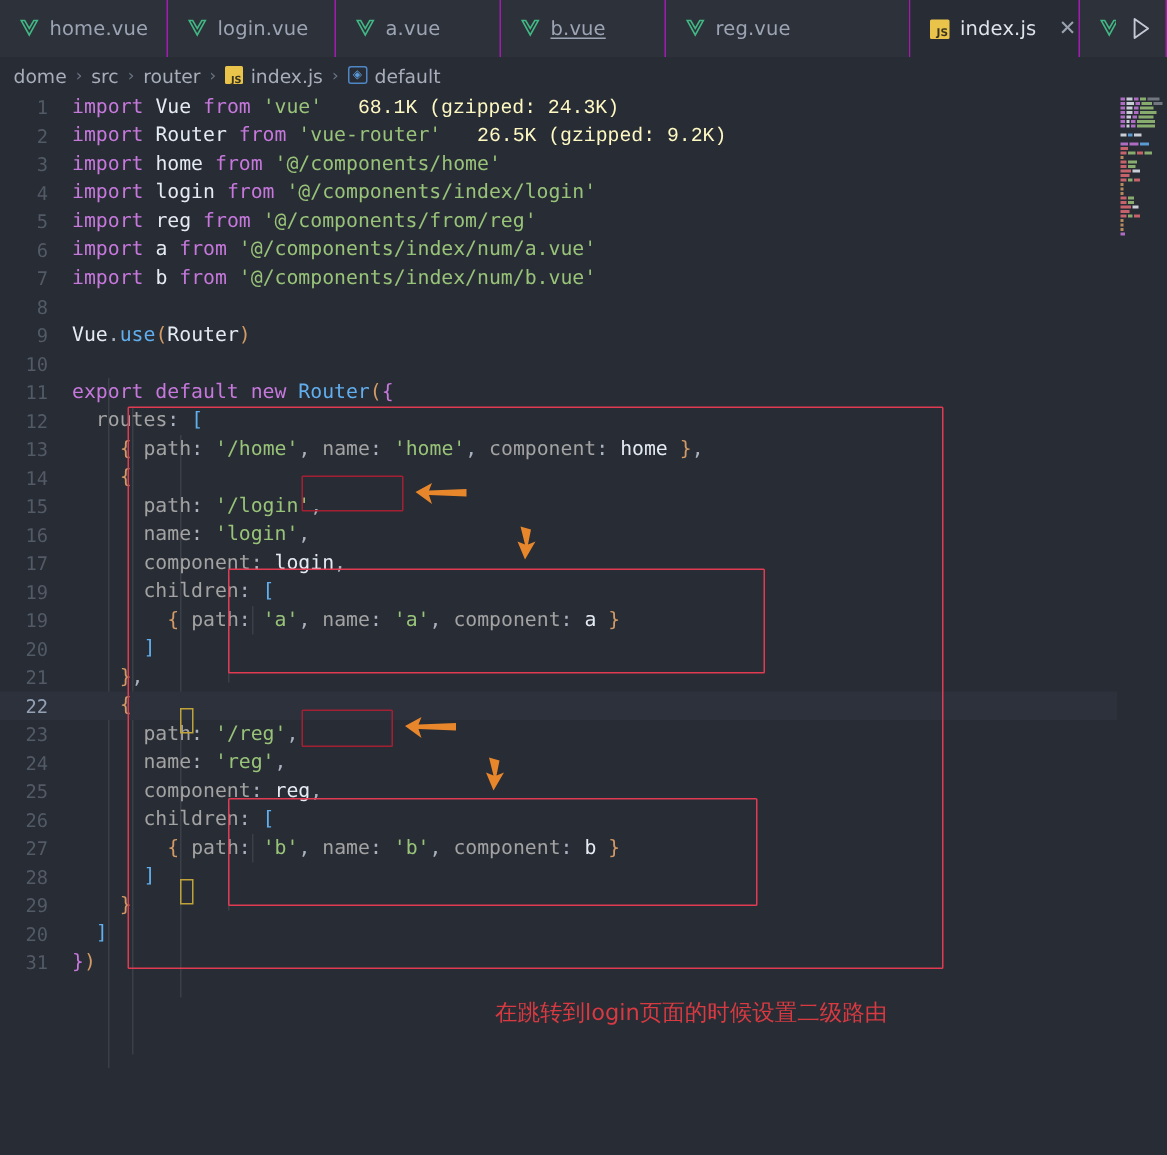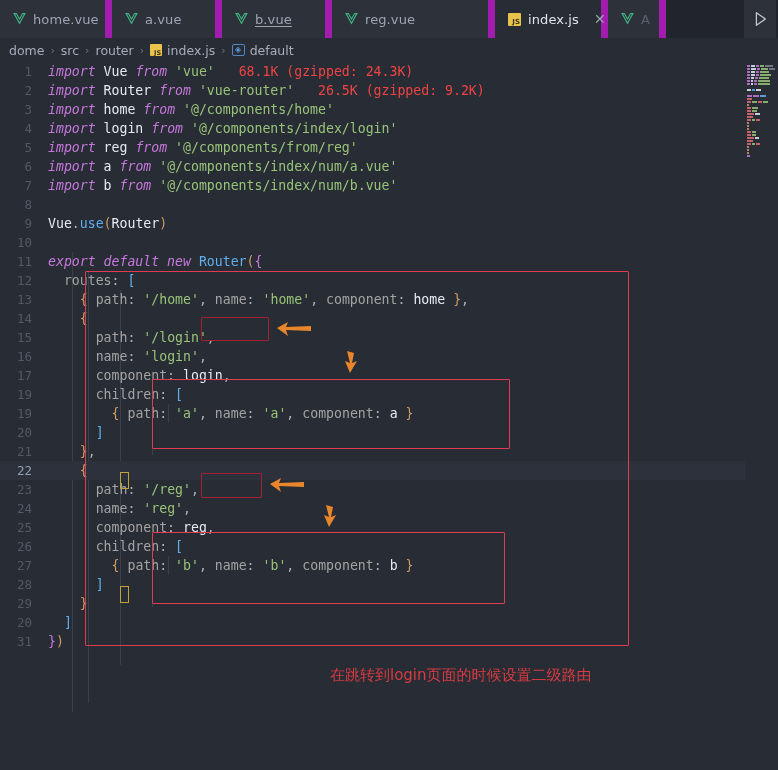--- a/index.html
+++ b/index.html
@@ -29,21 +29,21 @@
     align-items: stretch;
     overflow: hidden;
   }
   .tab {
     display: flex;
     align-items: center;
     gap: 7px;
     padding: 0 14px 0 13px;
     height: 38px;
     background: #2d313a;
-    border-right: 7px solid #a21caf;
+    border-right: 1px solid #a21caf;
     font-size: 13px;
     color: #9da5b4;
     white-space: nowrap;
     position: relative;
     min-width: 0;
   }
   .tab.active {
     background: #282c34;
     color: #d7dae0;
   }
@@ -151,28 +151,28 @@
     text-align: right;
     padding-right: 16px;
     color: #525a66;
     font-size: 12.5px;
     user-select: none;
   }
   .line.current .lno { color: #93a0b4; }
   .ltext { flex: 1 1 auto; color: #abb2bf; position: relative; }
 
   
-  .kw   { color: #c678dd; font-style: italic; }   
+  .kw   { color: #c678dd; }   
   .str  { color: #98c379; }   
   .idn  { color: #e5ebf3; }   
   .prop { color: #a3a3a3; }   
   .pun  { color: #abb2bf; }   
   .brk  { color: #d19a66; }   
   .brk2 { color: #c678dd; }
-  .cmt  { color: #ef4444; }   
+  .cmt  { color: #fef9c3; font-family: Liberation Mono, monospace; }   
   .blue { color: #61afef; }
 
   
   .guide {
     position: absolute;
     top: 0;
     width: 1px;
     background: #3b4048;
   }
 
@@ -218,20 +218,28 @@
   <div class="tabbar">
     <div class="tab" style="width:112px">
       <span class="vue-icon">
         <svg viewBox="0 0 24 22" width="13" height="12">
             <path d="M2 1h4.2l5.8 10L17.8 1H22l-10 18z" fill="none" stroke="#41b883" stroke-width="2"></path>
           </svg>
       </span>
       <span class="tab-label">home.vue</span>
     </div>
 
+    <div class="tab" style="width:112px">
+      <span class="vue-icon">
+        <svg viewBox="0 0 24 22" width="13" height="12">
+            <path d="M2 1h4.2l5.8 10L17.8 1H22l-10 18z" fill="none" stroke="#41b883" stroke-width="2"></path>
+          </svg>
+      </span>
+      <span class="tab-label">login.vue</span>
+    </div>
 
     <div class="tab" style="width:110px">
       <span class="vue-icon">
         <svg viewBox="0 0 24 22" width="13" height="12">
             <path d="M2 1h4.2l5.8 10L17.8 1H22l-10 18z" fill="none" stroke="#41b883" stroke-width="2"></path>
           </svg>
       </span>
       <span class="tab-label">a.vue</span>
     </div>
 

